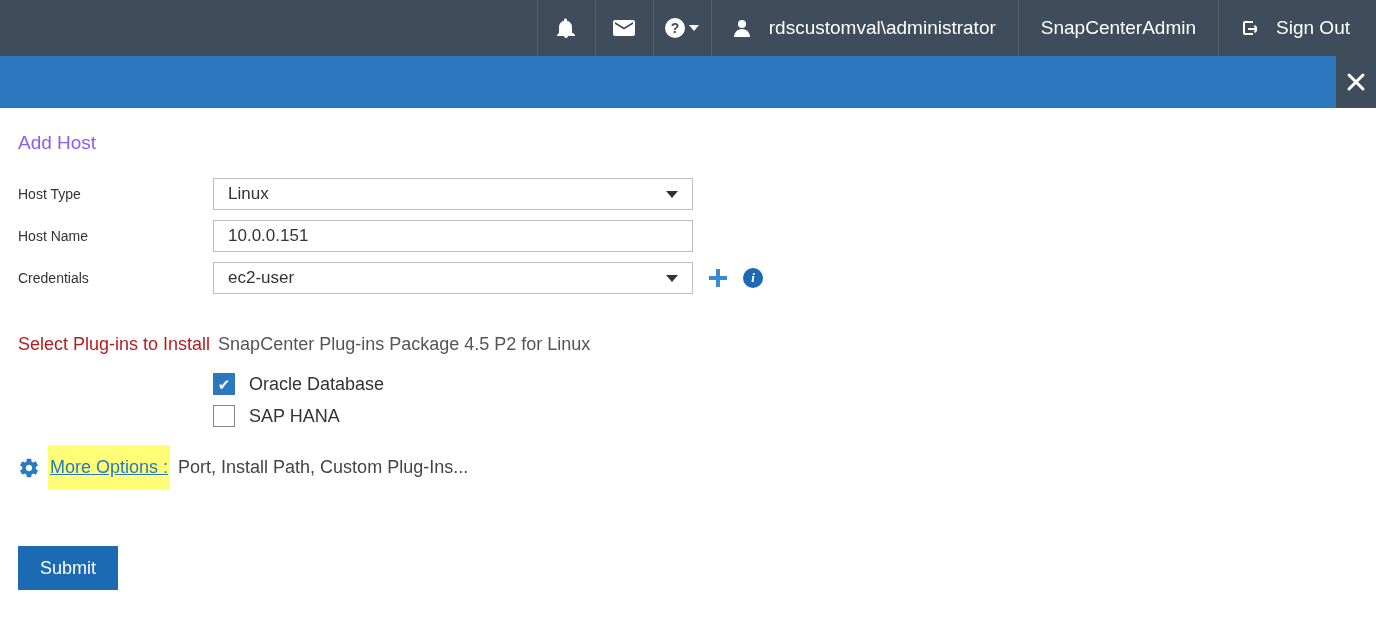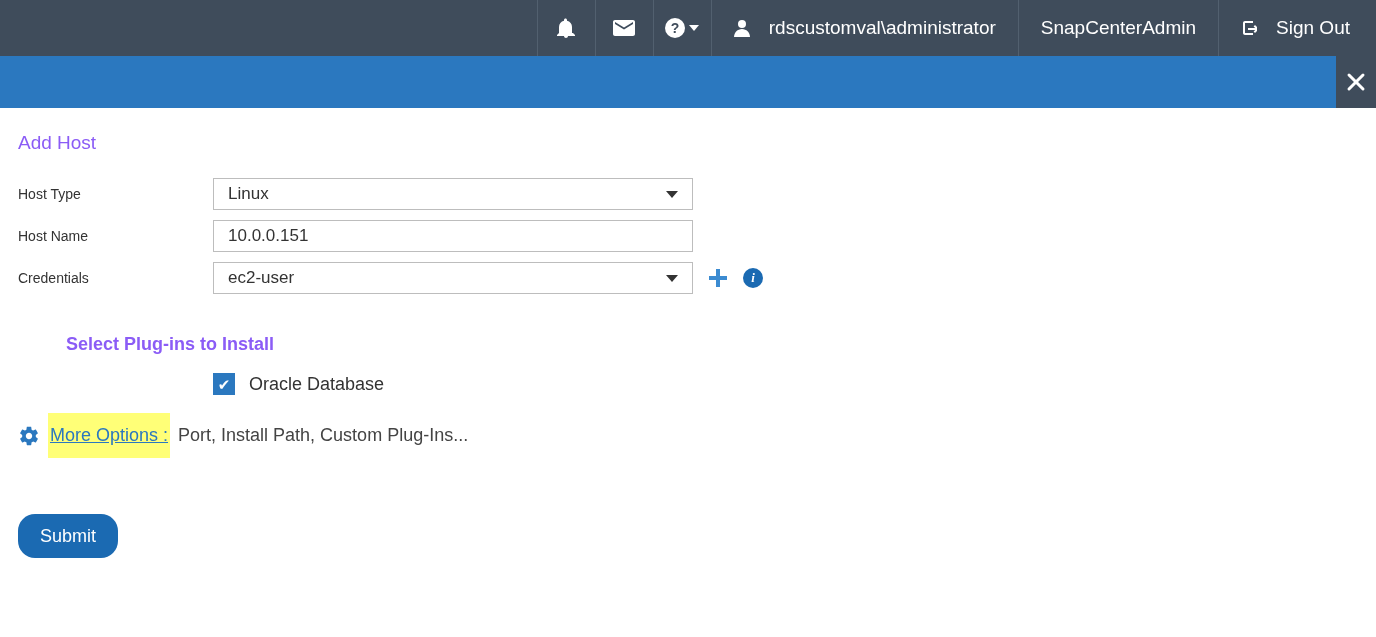--- a/index.html
+++ b/index.html
@@ -119,21 +119,21 @@
     font-style: italic; font-weight:bold; font-size:13px; font-family: Georgia, serif;
   }
 
   .plugins-header {
     display:flex;
     gap: 8px;
     margin-top: 40px;
     margin-bottom: 18px;
     font-size: 18px;
   }
-  .plugins-header .strong { font-weight:700; color:#8b5cf6;margin-left:48px; }
+  .plugins-header .strong { font-weight:400; color:#b91c1c; }
   .plugins-header .light { color:#555; font-weight:400; }
 
   .checkbox-row {
     display:flex;
     align-items:center;
     gap: 14px;
     margin-left: 195px;
     margin-bottom: 10px;
     font-size: 18px;
     color:#333;
@@ -169,21 +169,20 @@
     margin-top: 56px;
   }
   .btn {
     height: 44px;
     padding: 0 22px;
     font-size: 18px;
     display:inline-flex;
     align-items:center;
     justify-content:center;
     cursor:pointer;
-    border-radius:17px;
   }
   .btn-primary { background:#1b6ab2; color:#fff; border:none; }
   .btn-secondary { background:#fff; color:#333; border:1px solid #bbb; }
 
   svg { display:block; }
 </style>
 </head>
 <body>
 
 <div class="topnav">
@@ -285,27 +284,32 @@
           </svg>
       </span>
       <span class="info-icon">
         <span>i</span>
       </span>
     </div>
   </div>
 
   <div class="plugins-header">
     <span class="strong">Select Plug-ins to Install</span>
+    <span class="light">SnapCenter Plug-ins Package 4.5 P2 for Linux</span>
   </div>
 
   <div class="checkbox-row">
     <span class="checkbox checked">
       <span class="checkmark">✔</span>
     </span>
     <span>Oracle Database</span>
+  </div>
+  <div class="checkbox-row">
+    <span class="checkbox"></span>
+    <span>SAP HANA</span>
   </div>
 
   <div class="more-options-row">
     <span class="gear">
       <svg width="22" height="22" viewBox="0 0 24 24" fill="#2b78bf">
           <path d="M19.4 13c.04-.33.06-.66.06-1s-.02-.67-.06-1l2.11-1.65c.19-.15.24-.42.12-.64l-2-3.46c-.12-.22-.39-.3-.61-.22l-2.49 1c-.52-.4-1.08-.73-1.69-.98l-.38-2.65C14.42 2.18 14.22 2 14 2h-4c-.22 0-.42.18-.46.4l-.38 2.65c-.61.25-1.17.58-1.69.98l-2.49-1c-.22-.08-.49 0-.61.22l-2 3.46c-.12.22-.07.49.12.64L4.6 11c-.04.33-.06.66-.06 1s.02.67.06 1l-2.11 1.65c-.19.15-.24.42-.12.64l2 3.46c.12.22.39.3.61.22l2.49-1c.52.4 1.08.73 1.69.98l.38 2.65c.04.22.24.4.46.4h4c.22 0 .42-.18.46-.4l.38-2.65c.61-.25 1.17-.58 1.69-.98l2.49 1c.22.08.49 0 .61-.22l2-3.46c.12-.22.07-.49-.12-.64L19.4 13zM12 15.5c-1.93 0-3.5-1.57-3.5-3.5S10.07 8.5 12 8.5 15.5 10.07 15.5 12 13.93 15.5 12 15.5z"></path>
         </svg>
     </span>
     <span class="more-link">More Options :</span>
     <span class="more-desc">Port, Install Path, Custom Plug-Ins...</span>

